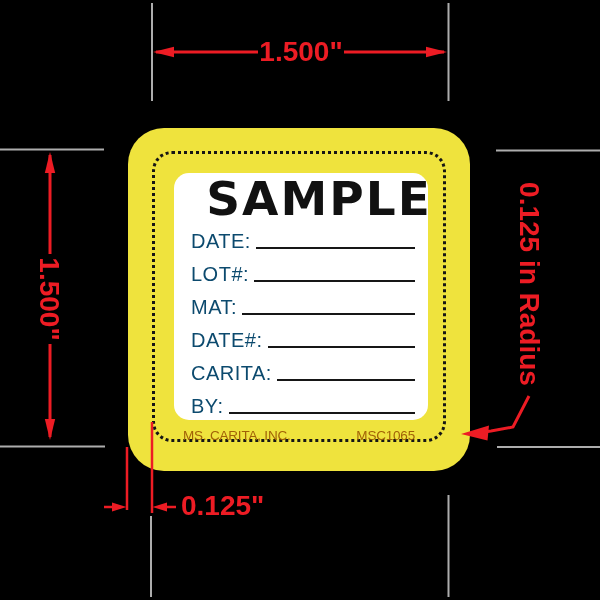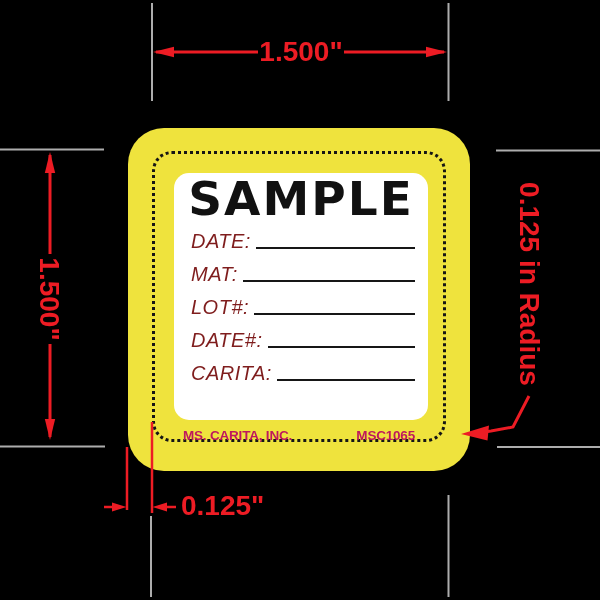--- a/index.html
+++ b/index.html
@@ -16,33 +16,33 @@
     position:absolute;left:24px;top:23px;width:294px;height:291px;
     box-sizing:border-box;border:3px dotted #151515;border-radius:20px;
   }
   .white-panel{
     position:absolute;left:46px;top:45px;width:254px;height:247px;
     background:#FFFFFF;border-radius:15px;
   }
   .sample{
     position:absolute;left:0;top:2px;width:100%;text-align:center;
     font-family:"DejaVu Sans",sans-serif;font-weight:bold;
-    font-size:47px;line-height:1;letter-spacing:2px;color:#111;
+    font-size:47px;line-height:1;letter-spacing:2px;color:#111;padding-left:18px;
   }
   .fields{position:absolute;left:17px;right:13px;top:48px;}
   .frow{height:33px;display:flex;align-items:flex-end;}
   .flabel{
-    font-size:20px;line-height:24px;letter-spacing:0.5px;color:#7f1d1d;
-    padding-bottom:1px;white-space:nowrap;font-style:italic;
+    font-size:20px;line-height:24px;letter-spacing:0.5px;color:#0c4a6e;
+    padding-bottom:1px;white-space:nowrap;
   }
   .fline{flex:1;border-bottom:2px solid #161616;margin-left:5px;margin-bottom:5px;}
   .bottomrow{
     position:absolute;left:24px;top:300px;width:294px;box-sizing:border-box;
     padding:0 31px;display:flex;justify-content:space-between;
-    font-weight:bold;font-size:13.5px;letter-spacing:-0.2px;color:#be185d;
+    font-weight:normal;font-size:13.5px;letter-spacing:-0.2px;color:#a16207;
   }
   
   svg.dims{position:absolute;left:0;top:0;z-index:5;}
   .ext{stroke:#ADADAD;stroke-width:2;}
   .red{stroke:#ED1C24;stroke-width:3;fill:none;}
   .redthin{stroke:#ED1C24;stroke-width:2.5;fill:none;}
   .redfill{fill:#ED1C24;stroke:none;}
   .dim{
     position:absolute;z-index:6;color:#ED1C24;font-weight:600;
     font-size:28px;white-space:nowrap;
@@ -60,33 +60,37 @@
   <div class="label">
     <div class="dotted"></div>
     <div class="white-panel">
       <div class="sample">SAMPLE</div>
       <div class="fields">
         <div class="frow">
           <span class="flabel">DATE:</span>
           <span class="fline"></span>
         </div>
         <div class="frow">
-          <span class="flabel">MAT:</span>
+          <span class="flabel">LOT#:</span>
           <span class="fline"></span>
         </div>
         <div class="frow">
-          <span class="flabel">LOT#:</span>
+          <span class="flabel">MAT:</span>
           <span class="fline"></span>
         </div>
         <div class="frow">
           <span class="flabel">DATE#:</span>
           <span class="fline"></span>
         </div>
         <div class="frow">
           <span class="flabel">CARITA:</span>
+          <span class="fline"></span>
+        </div>
+        <div class="frow">
+          <span class="flabel">BY:</span>
           <span class="fline"></span>
         </div>
       </div>
     </div>
     <div class="bottomrow">
       <span>MS. CARITA, INC.</span>
       <span>MSC1065</span>
     </div>
   </div>
 

